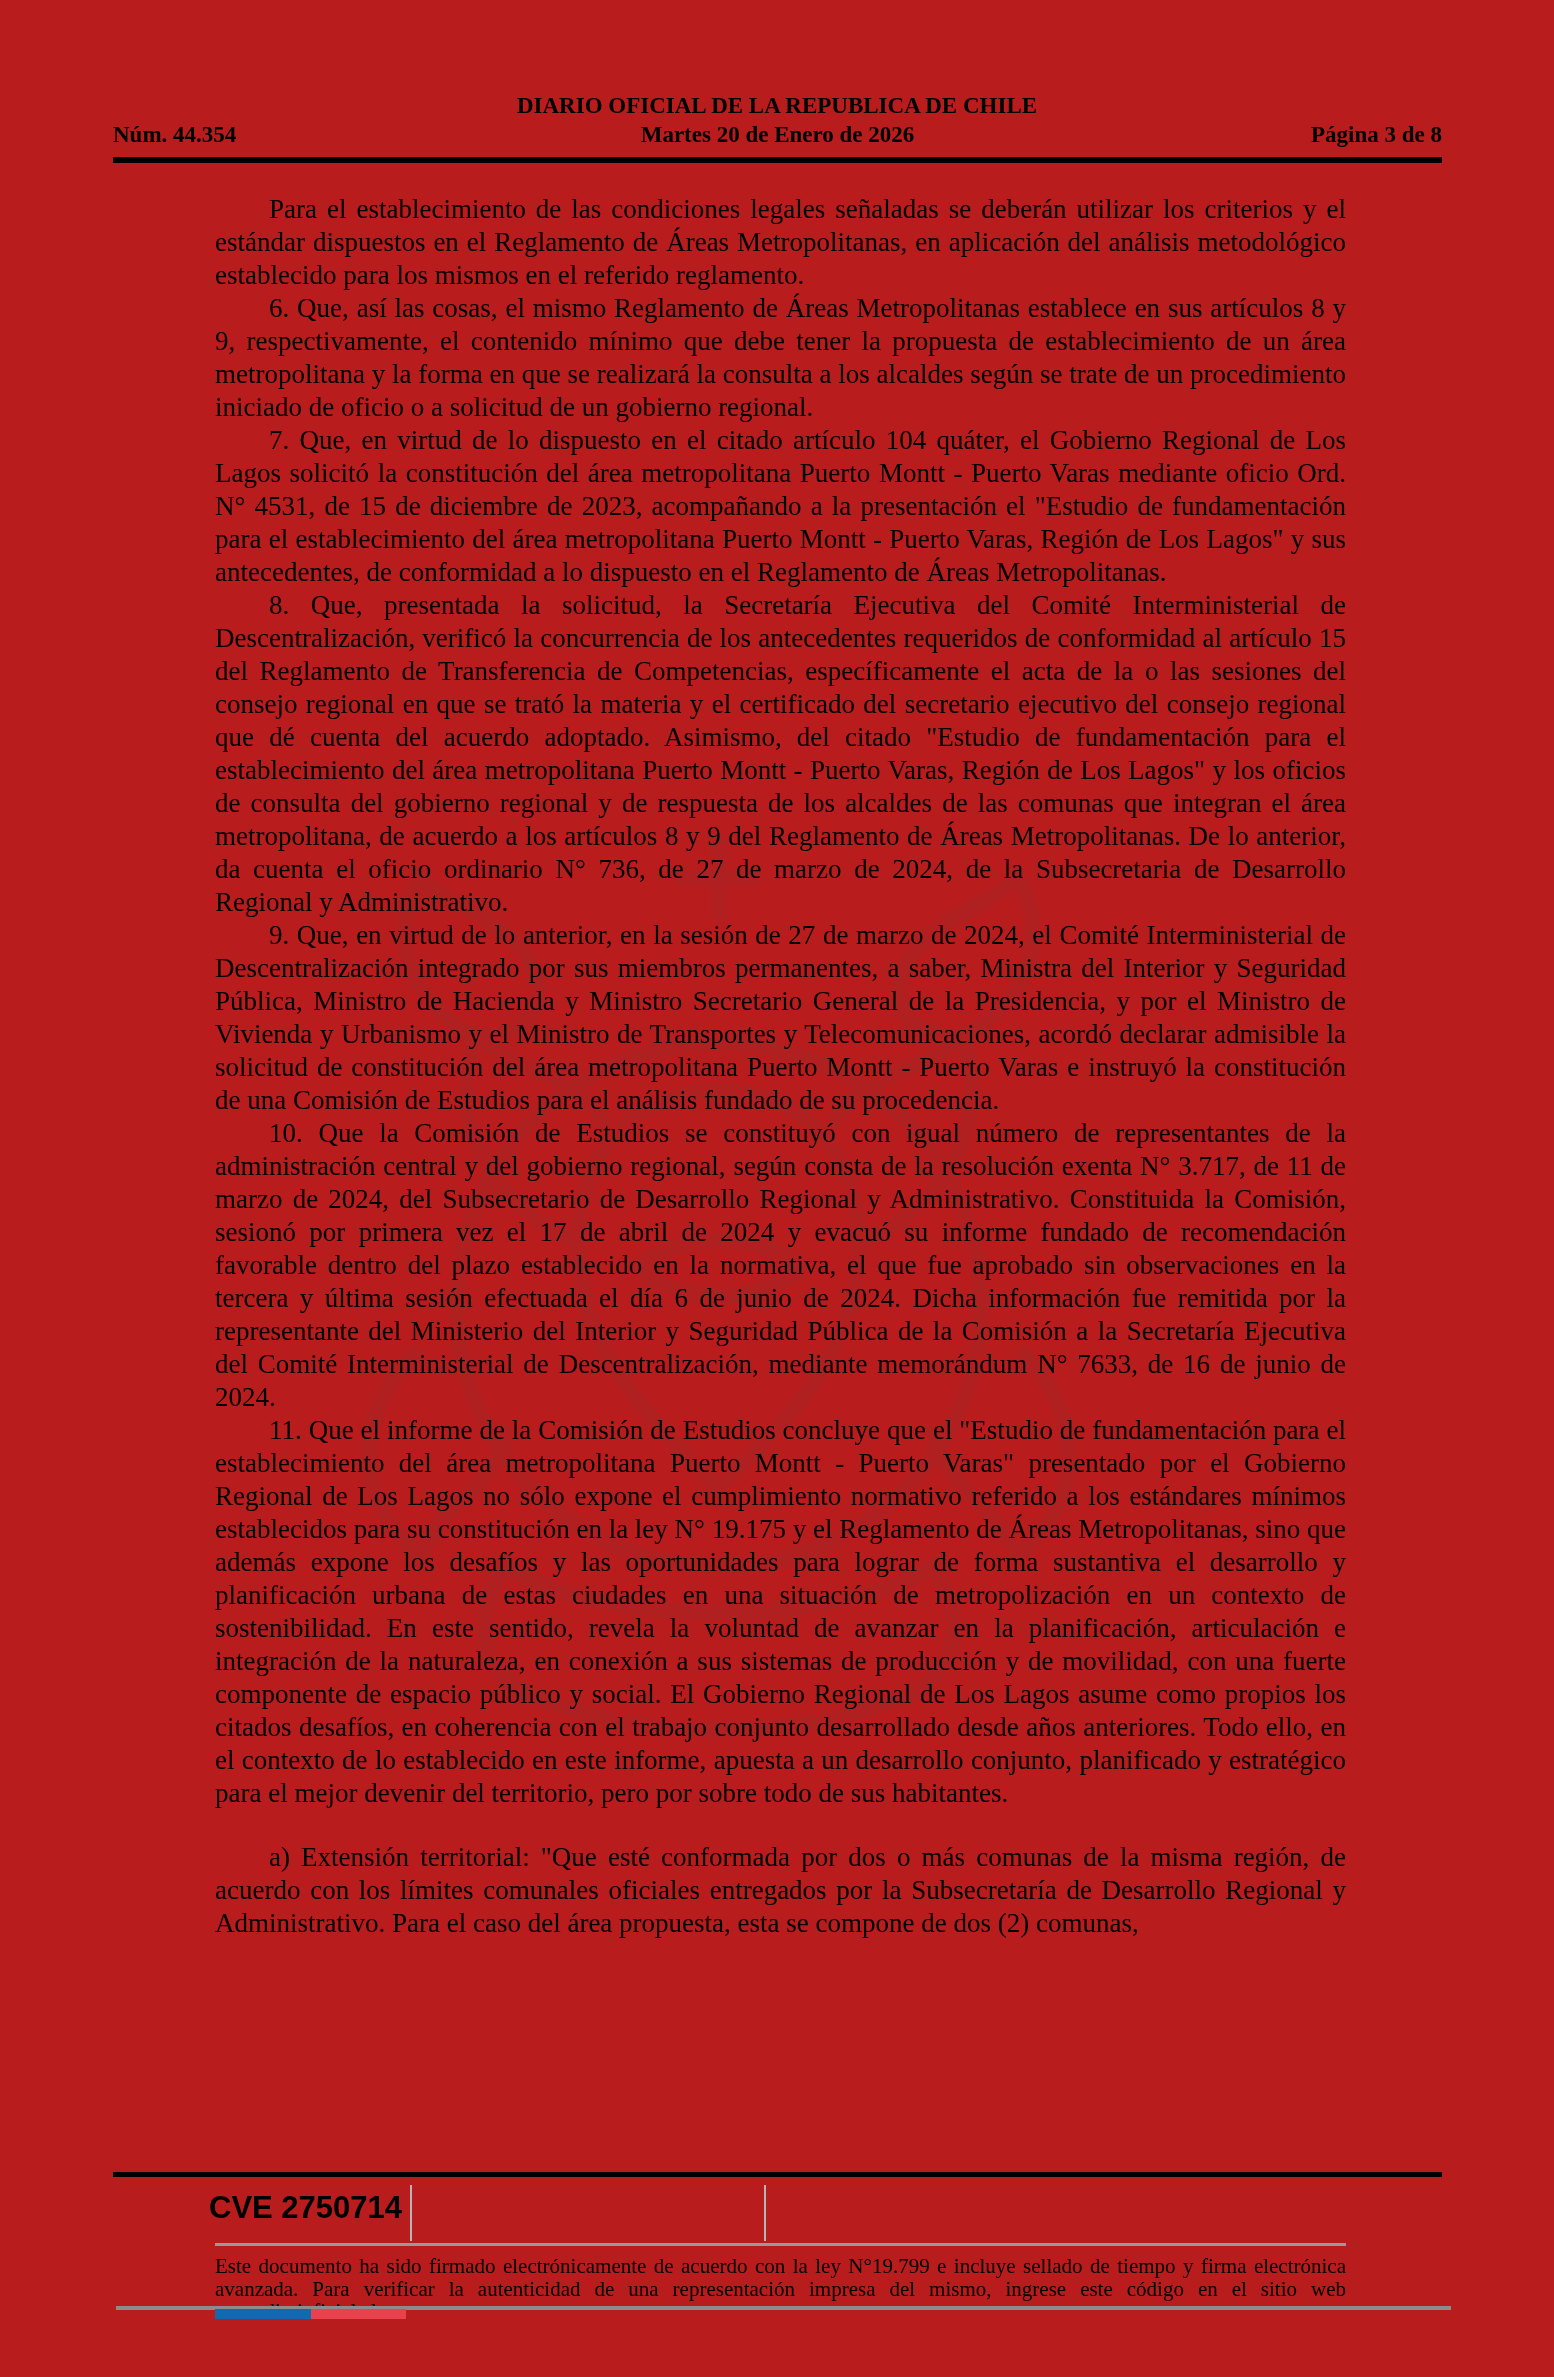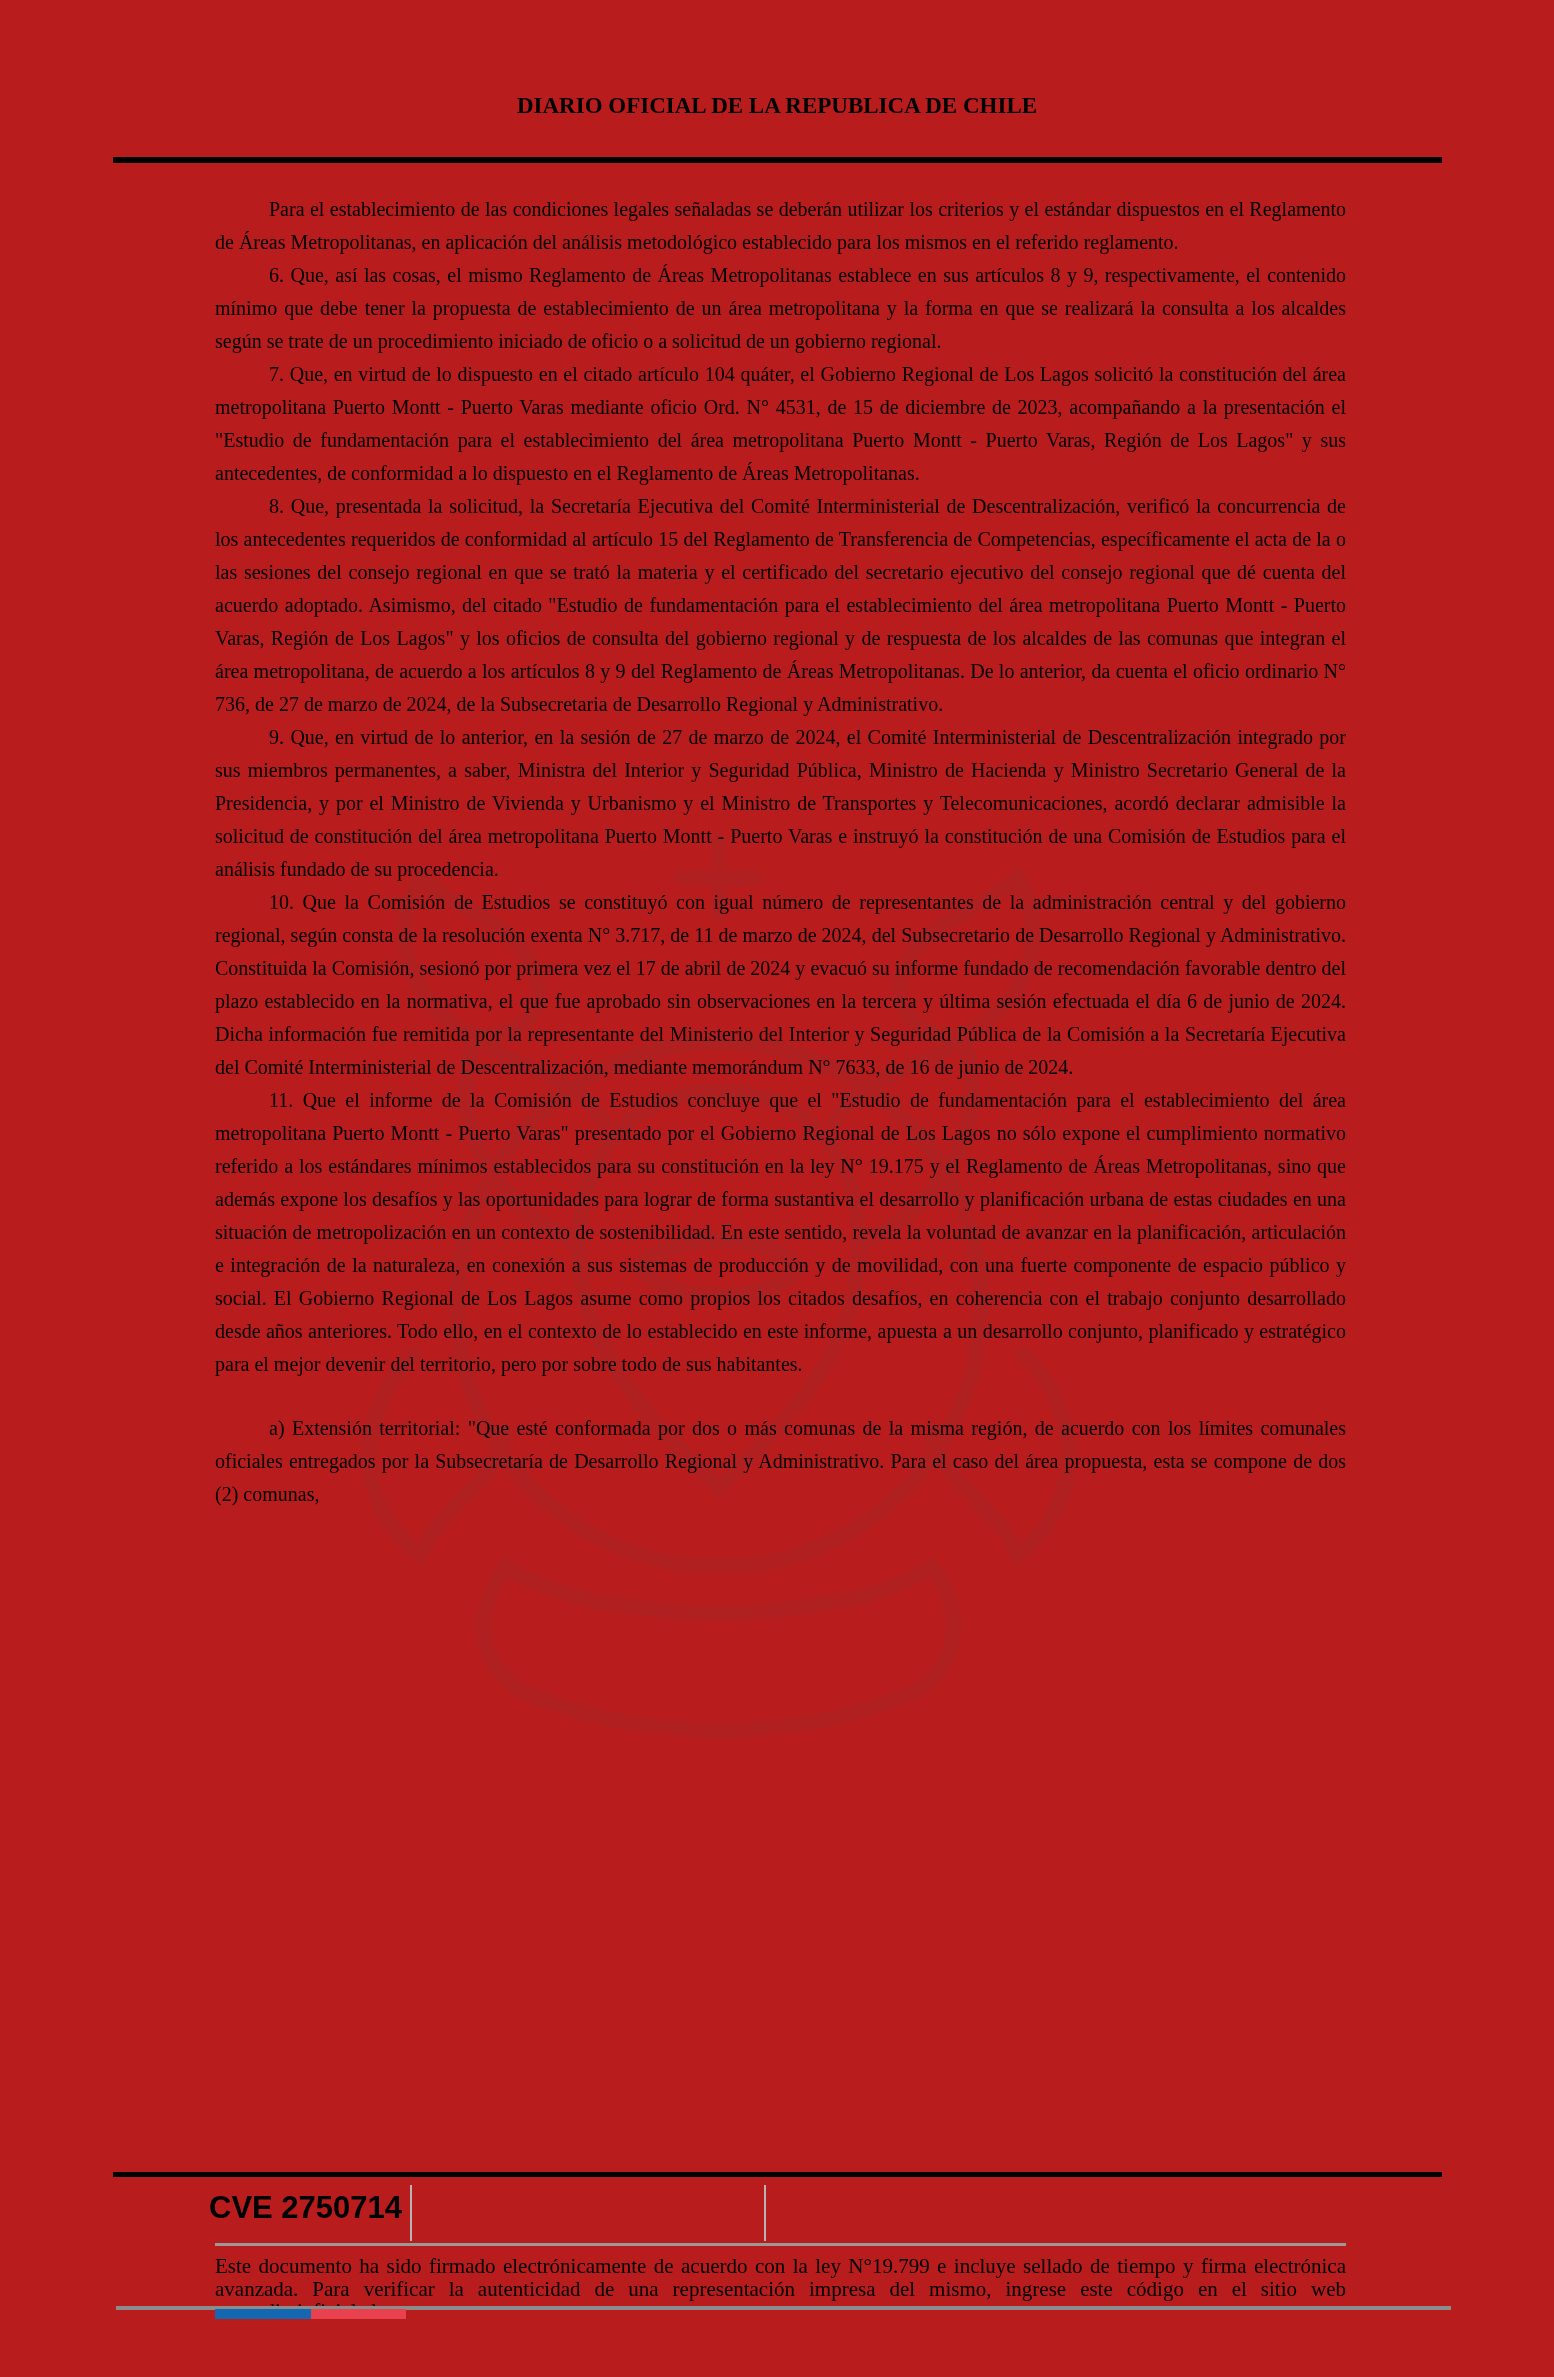--- a/index.html
+++ b/index.html
@@ -28,21 +28,21 @@
 
   
   .watermark{
     position:absolute;left:262px;top:805px;width:914px;height:1036px;
     opacity:0.075;pointer-events:none;
   }
 
   
   .doc-body{
     position:absolute;left:215px;top:193px;width:1131px;
-    font-size:20px;line-height:33px;text-align:justify;
+    font-size:27px;line-height:33px;text-align:justify;
   }
   .doc-body p{margin:0;text-indent:54px;}
   .doc-body p:last-child{margin-top:30.5px;}
 
   
   .foot-black-rule{position:absolute;left:113px;top:2172px;width:1329px;height:4.9px;background:#000;}
   .cve{
     position:absolute;left:209px;top:2190px;
     font-family:Liberation Sans, sans-serif;
     font-weight:bold;font-size:31px;letter-spacing:0;
@@ -80,20 +80,25 @@
       <path d="M1150 380 C 1250 330 1300 220 1240 120 C 1170 180 1080 190 1050 280 C 1030 340 1080 380 1150 380 Z"></path>
       <path d="M400 1250 C 550 1350 950 1350 1100 1250 C 1150 1320 1150 1400 1080 1450 C 900 1540 600 1540 420 1450 C 350 1400 350 1320 400 1250 Z"></path>
       <path d="M250 900 C 150 1000 150 1150 260 1230 C 300 1140 380 1120 400 1030"></path>
       <path d="M1250 900 C 1350 1000 1350 1150 1240 1230 C 1200 1140 1120 1120 1100 1030"></path>
       <path d="M750 180 L 750 60 M 690 120 L 810 120"></path>
       <path d="M620 760 C 660 700 840 700 880 760 C 840 820 660 820 620 760 Z"></path>
     </g>
   </svg>
 
   <div class="hdr-title">DIARIO OFICIAL DE LA REPUBLICA DE CHILE</div>
+  <div class="hdr-row">
+    <span class="hdr-left">Núm. 44.354</span>
+    <span class="hdr-center">Martes 20 de Enero de 2026</span>
+    <span class="hdr-right">Página 3 de 8</span>
+  </div>
   <div class="hdr-rule"></div>
 
   <div class="doc-body">
       <p>Para el establecimiento de las condiciones legales señaladas se deberán utilizar los criterios y el estándar dispuestos en el Reglamento de Áreas Metropolitanas, en aplicación del análisis metodológico establecido para los mismos en el referido reglamento.</p>
       <p>6. Que, así las cosas, el mismo Reglamento de Áreas Metropolitanas establece en sus artículos 8 y 9, respectivamente, el contenido mínimo que debe tener la propuesta de establecimiento de un área metropolitana y la forma en que se realizará la consulta a los alcaldes según se trate de un procedimiento iniciado de oficio o a solicitud de un gobierno regional.</p>
       <p>7. Que, en virtud de lo dispuesto en el citado artículo 104 quáter, el Gobierno Regional de Los Lagos solicitó la constitución del área metropolitana Puerto Montt - Puerto Varas mediante oficio Ord. N° 4531, de 15 de diciembre de 2023, acompañando a la presentación el "Estudio de fundamentación para el establecimiento del área metropolitana Puerto Montt - Puerto Varas, Región de Los Lagos" y sus antecedentes, de conformidad a lo dispuesto en el Reglamento de Áreas Metropolitanas.</p>
       <p>8. Que, presentada la solicitud, la Secretaría Ejecutiva del Comité Interministerial de Descentralización, verificó la concurrencia de los antecedentes requeridos de conformidad al artículo 15 del Reglamento de Transferencia de Competencias, específicamente el acta de la o las sesiones del consejo regional en que se trató la materia y el certificado del secretario ejecutivo del consejo regional que dé cuenta del acuerdo adoptado. Asimismo, del citado "Estudio de fundamentación para el establecimiento del área metropolitana Puerto Montt - Puerto Varas, Región de Los Lagos" y los oficios de consulta del gobierno regional y de respuesta de los alcaldes de las comunas que integran el área metropolitana, de acuerdo a los artículos 8 y 9 del Reglamento de Áreas Metropolitanas. De lo anterior, da cuenta el oficio ordinario N° 736, de 27 de marzo de 2024, de la Subsecretaria de Desarrollo Regional y Administrativo.</p>
       <p>9. Que, en virtud de lo anterior, en la sesión de 27 de marzo de 2024, el Comité Interministerial de Descentralización integrado por sus miembros permanentes, a saber, Ministra del Interior y Seguridad Pública, Ministro de Hacienda y Ministro Secretario General de la Presidencia, y por el Ministro de Vivienda y Urbanismo y el Ministro de Transportes y Telecomunicaciones, acordó declarar admisible la solicitud de constitución del área metropolitana Puerto Montt - Puerto Varas e instruyó la constitución de una Comisión de Estudios para el análisis fundado de su procedencia.</p>
       <p>10. Que la Comisión de Estudios se constituyó con igual número de representantes de la administración central y del gobierno regional, según consta de la resolución exenta N° 3.717, de 11 de marzo de 2024, del Subsecretario de Desarrollo Regional y Administrativo. Constituida la Comisión, sesionó por primera vez el 17 de abril de 2024 y evacuó su informe fundado de recomendación favorable dentro del plazo establecido en la normativa, el que fue aprobado sin observaciones en la tercera y última sesión efectuada el día 6 de junio de 2024. Dicha información fue remitida por la representante del Ministerio del Interior y Seguridad Pública de la Comisión a la Secretaría Ejecutiva del Comité Interministerial de Descentralización, mediante memorándum N° 7633, de 16 de junio de 2024.</p>
       <p>11. Que el informe de la Comisión de Estudios concluye que el "Estudio de fundamentación para el establecimiento del área metropolitana Puerto Montt - Puerto Varas" presentado por el Gobierno Regional de Los Lagos no sólo expone el cumplimiento normativo referido a los estándares mínimos establecidos para su constitución en la ley N° 19.175 y el Reglamento de Áreas Metropolitanas, sino que además expone los desafíos y las oportunidades para lograr de forma sustantiva el desarrollo y planificación urbana de estas ciudades en una situación de metropolización en un contexto de sostenibilidad. En este sentido, revela la voluntad de avanzar en la planificación, articulación e integración de la naturaleza, en conexión a sus sistemas de producción y de movilidad, con una fuerte componente de espacio público y social. El Gobierno Regional de Los Lagos asume como propios los citados desafíos, en coherencia con el trabajo conjunto desarrollado desde años anteriores. Todo ello, en el contexto de lo establecido en este informe, apuesta a un desarrollo conjunto, planificado y estratégico para el mejor devenir del territorio, pero por sobre todo de sus habitantes.</p>

